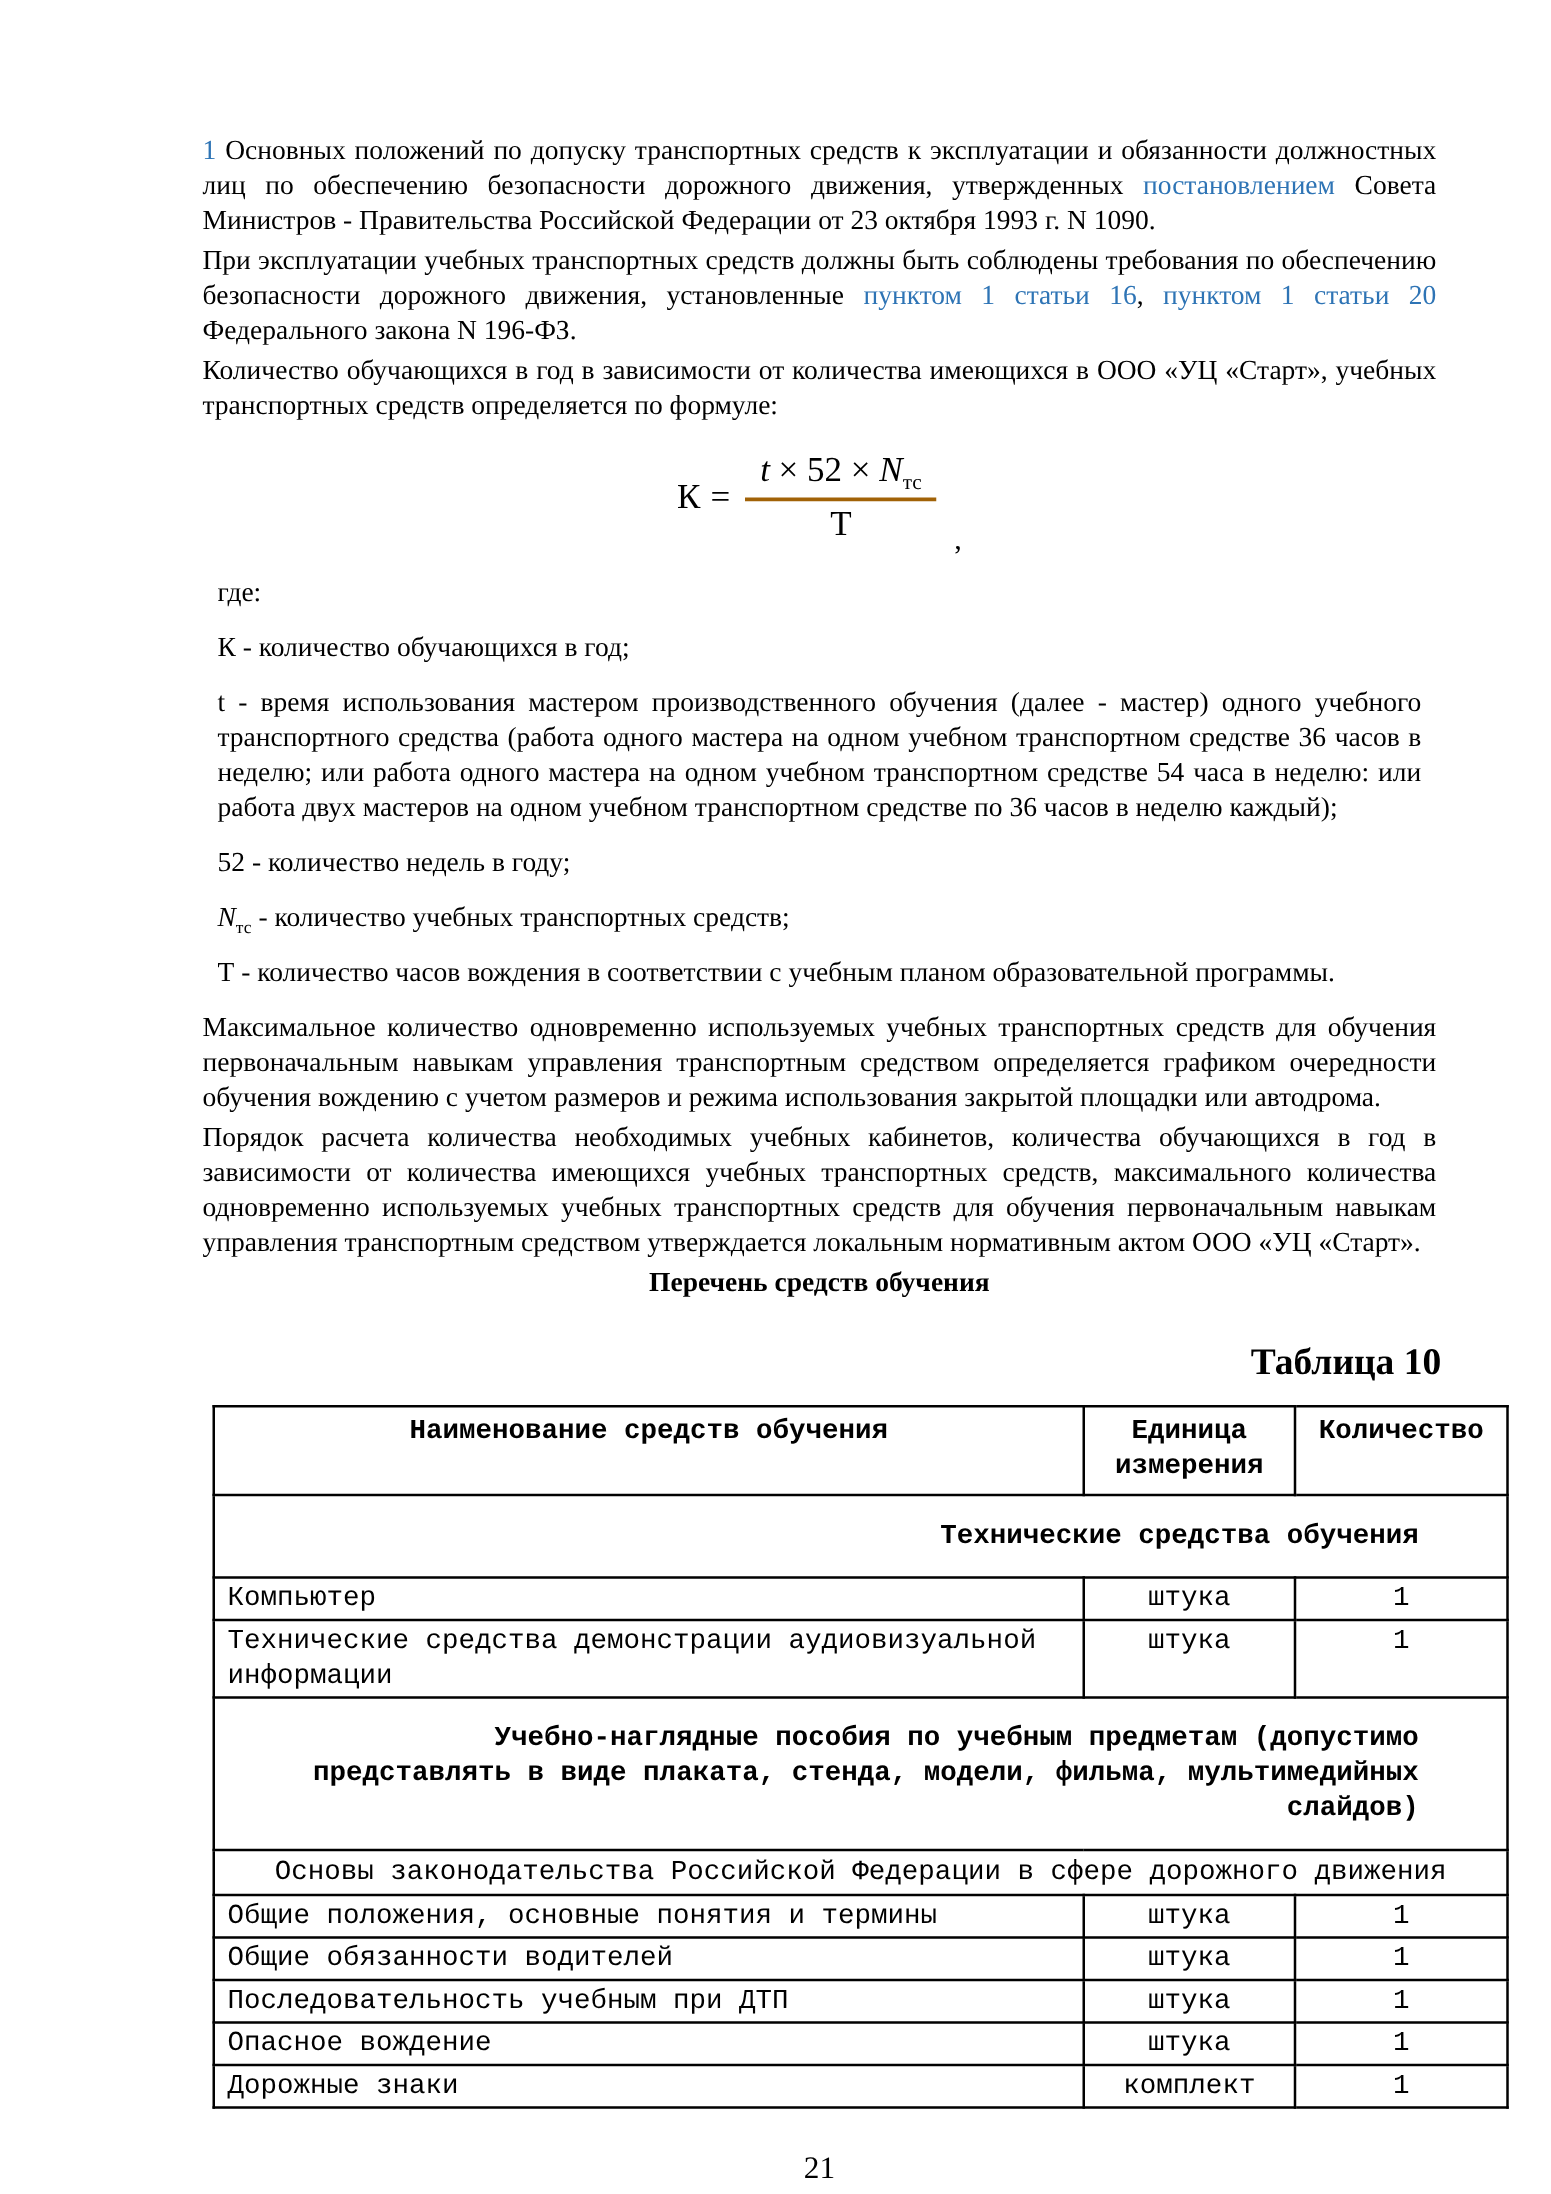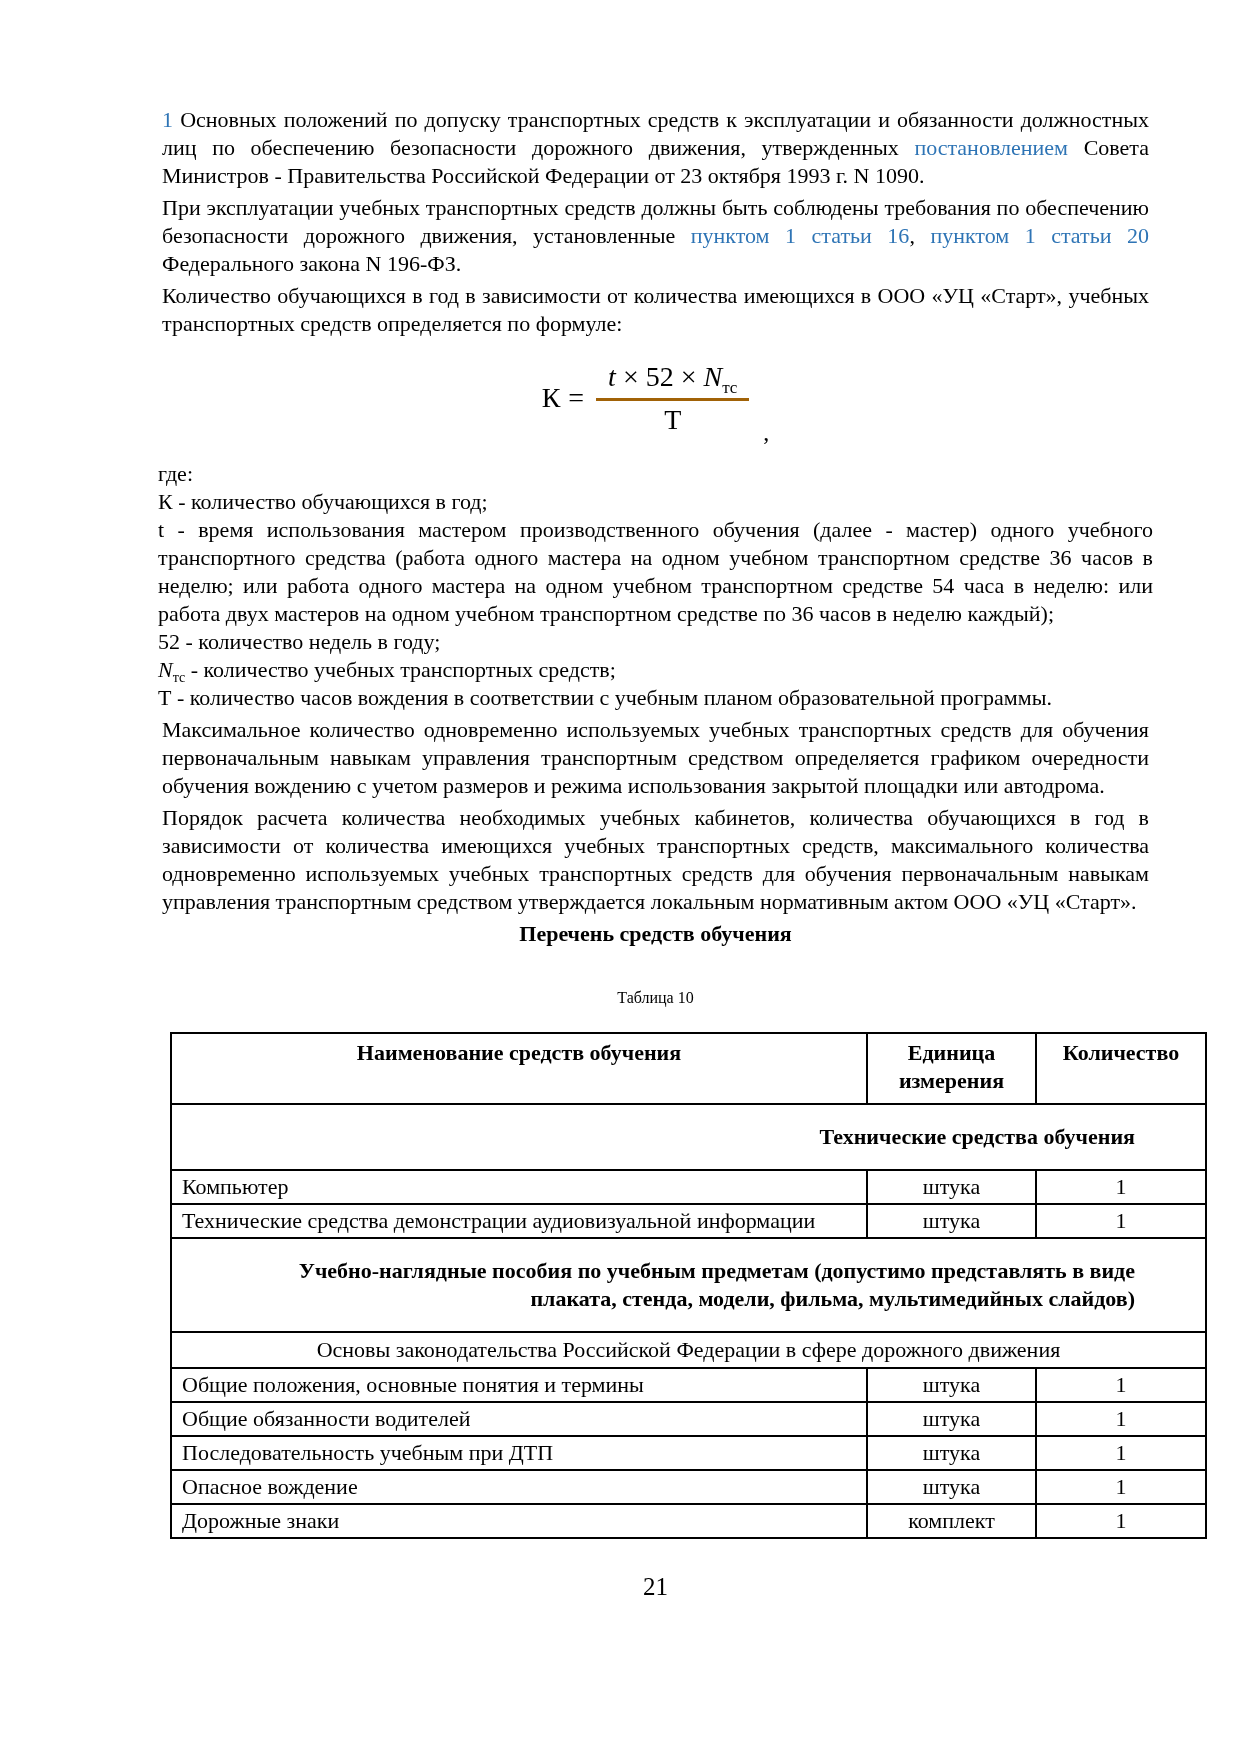--- a/index.html
+++ b/index.html
@@ -48,48 +48,49 @@
   .frac .den{padding-top:4px;}
   .f-ital{font-style:italic;}
   .f-sub{font-size:17px;vertical-align:sub;line-height:0;}
   .f-comma{
     align-self:flex-end;
     margin-left:14px;
     transform:translateY(10px);
     font-size:24px;
   }
   
-  .defs p{margin:0;}
+  .defs p{margin:16px;}
   .def-sub{font-size:14px;vertical-align:sub;line-height:0;}
   .gap-top{margin-top:28px;}
   
   .center-heading{
     width:995px;
     text-align:center;
     font-weight:bold;
     font-size:22px;
     line-height:28px;
     margin-top:4px;
   }
   .table-label{
     width:995px;
-    text-align:center;
-    font-weight:normal;
-    font-size:16px;
+    text-align:right;
+    font-weight:bold;
+    font-size:30px;
     line-height:28px;
     margin-top:36px;
   }
   
   table.means{
     border-collapse:collapse;
     table-layout:fixed;
     width:1035px;
     margin:20px 0 2px 12px;
     font-size:22px;
     line-height:28px;
+    font-family:Liberation Mono, monospace;
   }
   table.means th, table.means td{
     border:2px solid #000;
     vertical-align:top;
   }
   table.means th{
     font-weight:bold;
     text-align:center;
     padding:5px 4px 8px 4px;
   }

